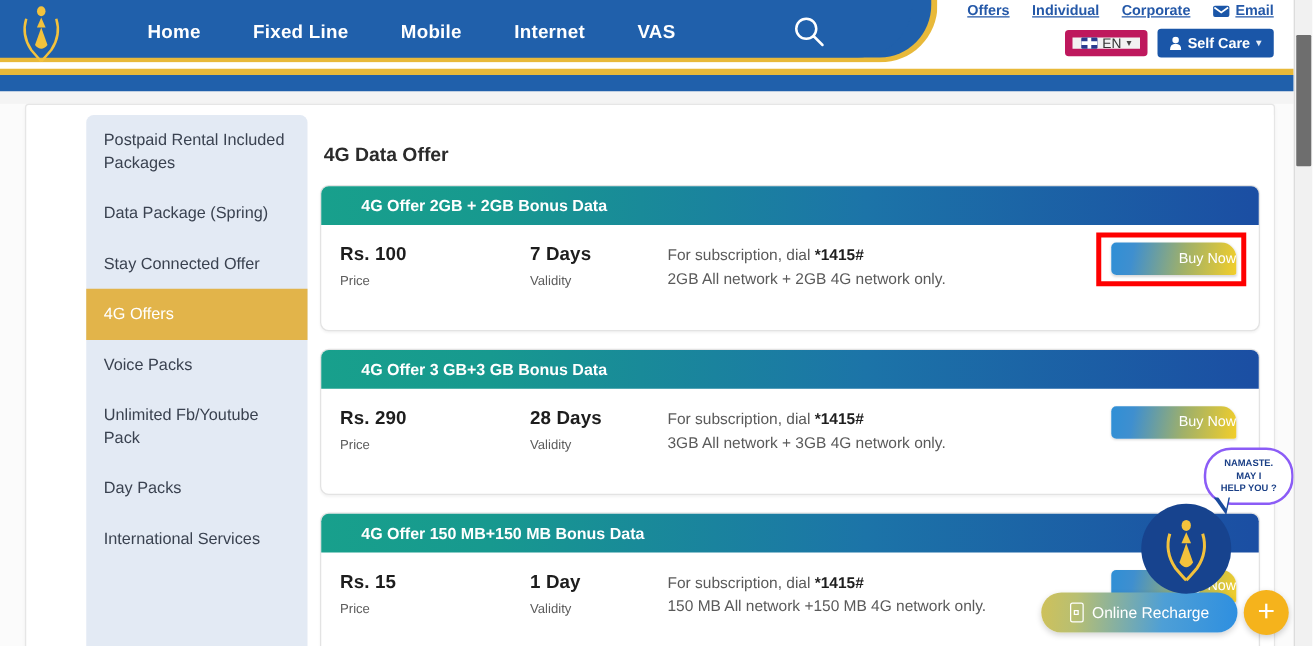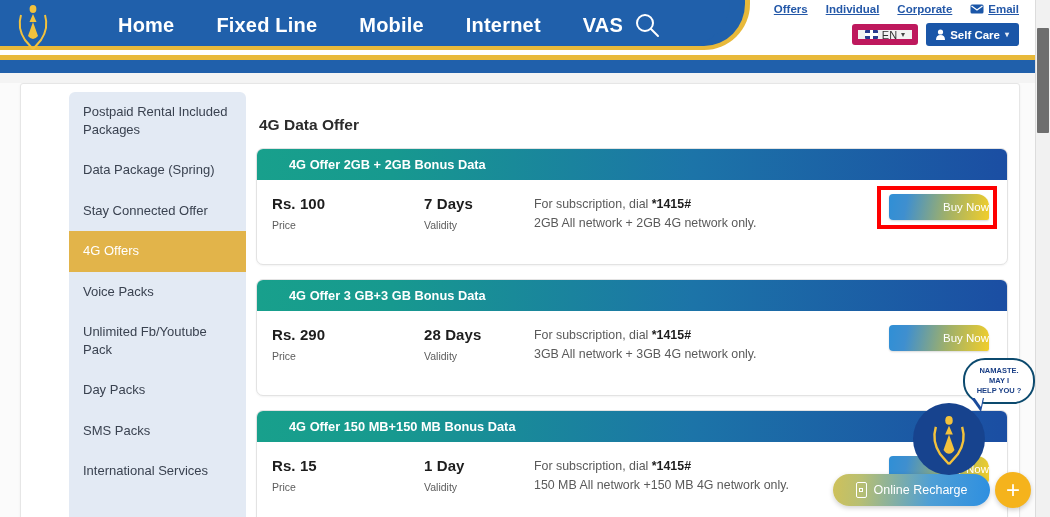--- a/index.html
+++ b/index.html
@@ -21,21 +21,21 @@
     border-bottom: 4px solid #e8b93a;
     z-index:3;
   }
   .navblue::after{
     content:""; position:absolute; left:0; top:0; width:740px; height:46px;
     background:#2060ab; border-bottom-right-radius:44px;
   }
   .logo { position:absolute; left:12px; top:2px; width:42px; height:48px; z-index:6; }
   .navlinks { position:absolute; left:110px; top:0; height:50px; display:flex; align-items:center; gap:26px; z-index:6;}
   .navlinks a{
-    color:#ffffff; text-decoration:none; font-size:20px; font-weight:600; letter-spacing:.2px;
+    color:#ffffff; text-decoration:none; font-size:15px; font-weight:600; letter-spacing:.2px;
     padding: 4px 8px; white-space:nowrap;
   }
   .searchbtn{ position:absolute; left:633px; top:11px; width:28px; height:28px; z-index:6; cursor:pointer;}
 
   .toplinks{ position:absolute; right:16px; top:3px; display:flex; align-items:center; gap:18px; z-index:4;}
   .toplinks a{
     color:#2458a8; font-size:11.5px; text-decoration:underline; white-space:nowrap;
     display:flex; align-items:center; gap:4px;font-weight:bold;
   }
   .mailicon{ display:inline-block; }
@@ -114,21 +114,21 @@
     background:linear-gradient(100deg,#2f8fd6 0%,#3f8fcf 18%,#9fb06a 58%,#f2ce2a 100%);
     border-top-right-radius:12px; border-bottom-right-radius:2px;
     box-shadow:0 1px 2px rgba(0,0,0,.15);
     text-align:right;
   }
   .buy-highlight{ position:absolute; right:10px; top:6px; width:120px; height:43px; border:4px solid #fe0000; z-index:9; pointer-events:none;}
 
   
   .bubble{
     position:absolute; left:963px; top:358px; width:72px; height:46px;
-    background:#fff; border:2px solid #0c4a6e; border-radius:22px;
+    background:#fff; border:2px solid #8b5cf6; border-radius:22px;
     display:flex; flex-direction:column; align-items:center; justify-content:center;
     font-size:7.5px; font-weight:700; color:#1a3f86; line-height:1.35; text-align:center;
     z-index:30;
   }
   .bubble .tail{
     position:absolute; left:6px; bottom:-10px; width:0; height:0;
     border-left:10px solid transparent; border-right:3px solid transparent; border-top:14px solid #1a4b9c;
   }
   .bubble .tail::after{
     content:""; position:absolute; left:-7px; top:-15px; width:0; height:0;
@@ -227,21 +227,20 @@
   <div class="pagecard">
 
     <aside class="sidebar">
       <div class="side-item">Postpaid Rental Included Packages</div>
       <div class="side-item">Data Package (Spring)</div>
       <div class="side-item">Stay Connected Offer</div>
       <div class="side-item active">4G Offers</div>
       <div class="side-item">Voice Packs</div>
       <div class="side-item">Unlimited Fb/Youtube Pack</div>
       <div class="side-item">Day Packs</div>
-      <div class="side-item">SMS Packs</div>
       <div class="side-item">International Services</div>
     </aside>
 
     <section class="mainpanel">
       <h1 class="panel-title">4G Data Offer</h1>
 
       <div class="offer-card">
         <div class="offer-head">4G Offer 2GB + 2GB Bonus Data</div>
         <div class="offer-body">
           <div class="col-price">

